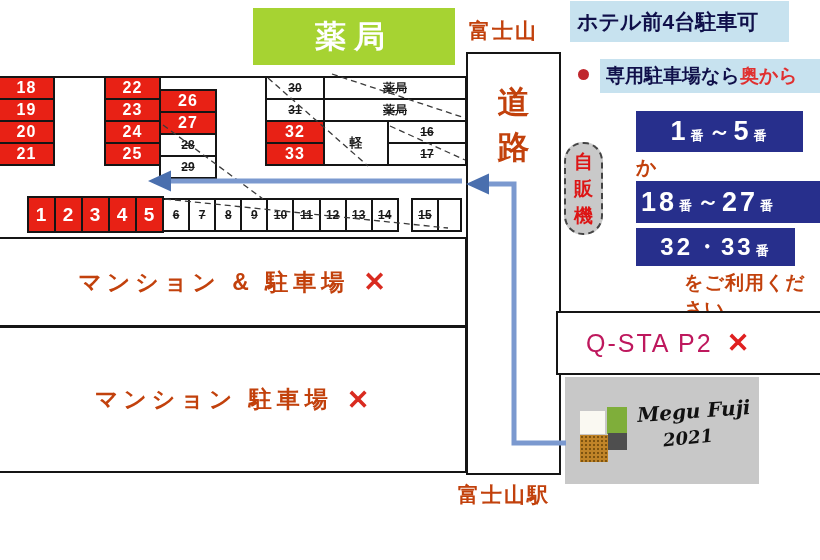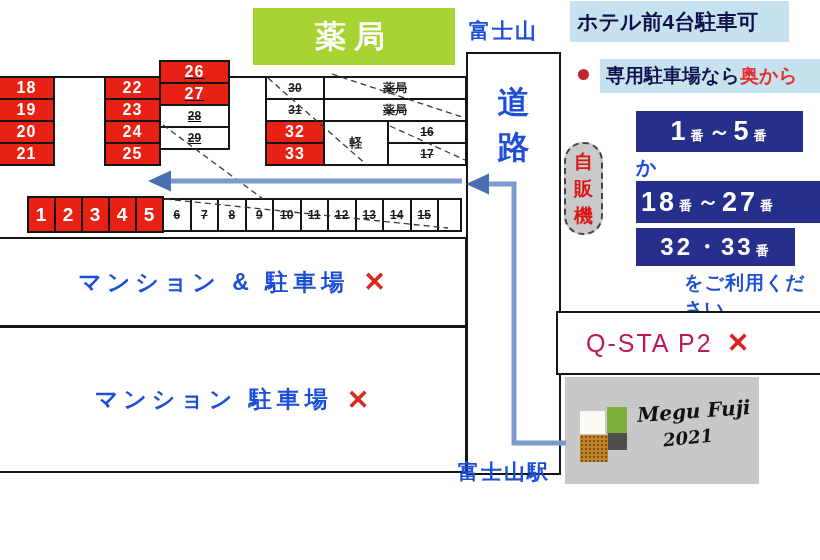--- a/index.html
+++ b/index.html
@@ -10,21 +10,21 @@
         justify-content:center;font-weight:bold;background:#fff;color:#1a1a1a;}
   .vgroup{display:flex;flex-direction:column;}
   .vgroup .cell{height:24px;}
   .vgroup .cell + .cell{margin-top:-2px;}
   .hgroup{display:flex;}
   .hgroup .cell + .cell{margin-left:-2px;}
   .red{background:#e82115;color:#fff;font-size:16px;letter-spacing:1px;}
   .small{font-size:12px;}
   .struck{text-decoration:line-through;}
   .box{border:2px solid #151515;background:#fff;display:flex;align-items:center;justify-content:center;}
-  .jp{font-weight:bold;color:#1d4ed8;}
+  .jp{font-weight:bold;color:#c2410c;}
   .crossmark{color:#d92b20;font-weight:bold;}
   .navybox{background:#272f8c;color:#fff;display:flex;align-items:center;justify-content:center;
            font-weight:bold;overflow:hidden;white-space:nowrap;}
   .navybox .big{font-size:27px;letter-spacing:3px;}
   .navybox .sm{font-size:13px;margin:8px 2px 0 2px;}
   .navybox .tl{font-size:22px;margin:0 3px;}
   .note-bg{background:#c7e2ef;display:flex;align-items:center;font-weight:bold;
            color:#10104a;white-space:nowrap;overflow:hidden;}
   .dot{width:11px;height:11px;border-radius:50%;background:#c0272d;}
   .overlay{position:absolute;left:0;top:0;pointer-events:none;}
@@ -64,21 +64,21 @@
         <span>23</span>
       </div>
     <div class="cell red">
         <span>24</span>
       </div>
     <div class="cell red">
         <span>25</span>
       </div>
   </div>
 
-  <div class="abs vgroup" style="left:159px;top:60px;width:71px;text-decoration:underline;">
+  <div class="abs vgroup" style="left:159px;top:89px;width:58px;">
     <div class="cell red">
         <span>26</span>
       </div>
     <div class="cell red">
         <span>27</span>
       </div>
     <div class="cell small">
         <span class="struck">28</span>
       </div>
     <div class="cell small">
@@ -155,21 +155,21 @@
       </div>
     <div class="cell small" style="flex:1;">
         <span class="struck">12</span>
       </div>
     <div class="cell small" style="flex:1;">
         <span class="struck">13</span>
       </div>
     <div class="cell small" style="flex:1;">
         <span class="struck">14</span>
       </div>
-    <div class="cell small" style="flex:1;">
+    <div class="cell small" style="flex:1;margin-left:12px;">
         <span class="struck">15</span>
       </div>
     <div class="cell" style="width:25px;"></div>
   </div>
 
   <div class="abs box" style="left:-3px;top:237px;width:470px;height:90px;gap:14px;">
     <span class="jp" style="font-size:23px;letter-spacing:5px;">マンション &amp; 駐車場</span>
     <span class="crossmark" style="font-size:27px;">✕</span>
   </div>
 
@@ -179,21 +179,21 @@
   </div>
 
   <div class="abs box" style="left:466px;top:52px;width:95px;height:423px;align-items:flex-start;">
     <div style="padding-top:26px;">
       <span class="vchar jp" style="font-size:32px;line-height:45px;">道</span>
       <span class="vchar jp" style="font-size:32px;line-height:45px;">路</span>
     </div>
   </div>
 
   <div class="abs jp" style="left:469px;top:17px;font-size:21px;letter-spacing:2px;">富士山</div>
-  <div class="abs jp" style="left:458px;top:458px;font-size:21px;letter-spacing:2px;">富士山駅</div>
+  <div class="abs jp" style="left:458px;top:481px;font-size:21px;letter-spacing:2px;">富士山駅</div>
 
   <div class="abs dot" style="left:578px;top:23px;"></div>
   <div class="abs note-bg" style="left:570px;top:1px;width:219px;height:41px;">
     <span style="font-size:21px;padding-left:7px;">ホテル前4台駐車可</span>
   </div>
 
   <div class="abs dot" style="left:578px;top:69px;"></div>
   <div class="abs note-bg" style="left:600px;top:59px;width:220px;height:34px;">
     <span style="font-size:19px;padding-left:6px;">専用駐車場なら</span>
     <span style="font-size:19px;color:#e03030;">奥から</span>

